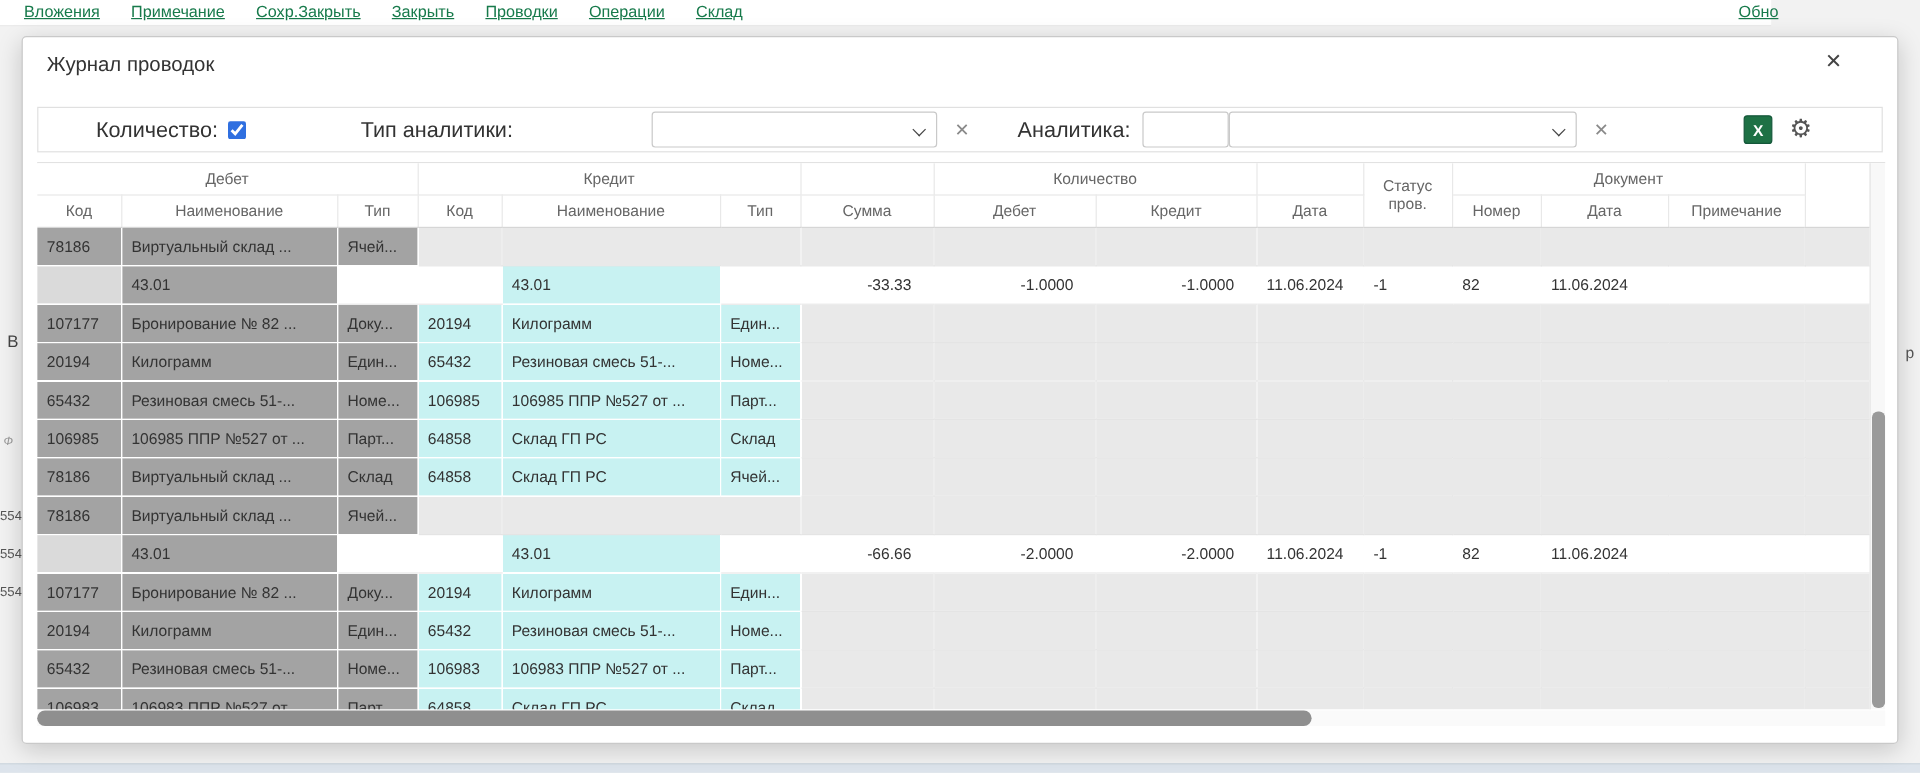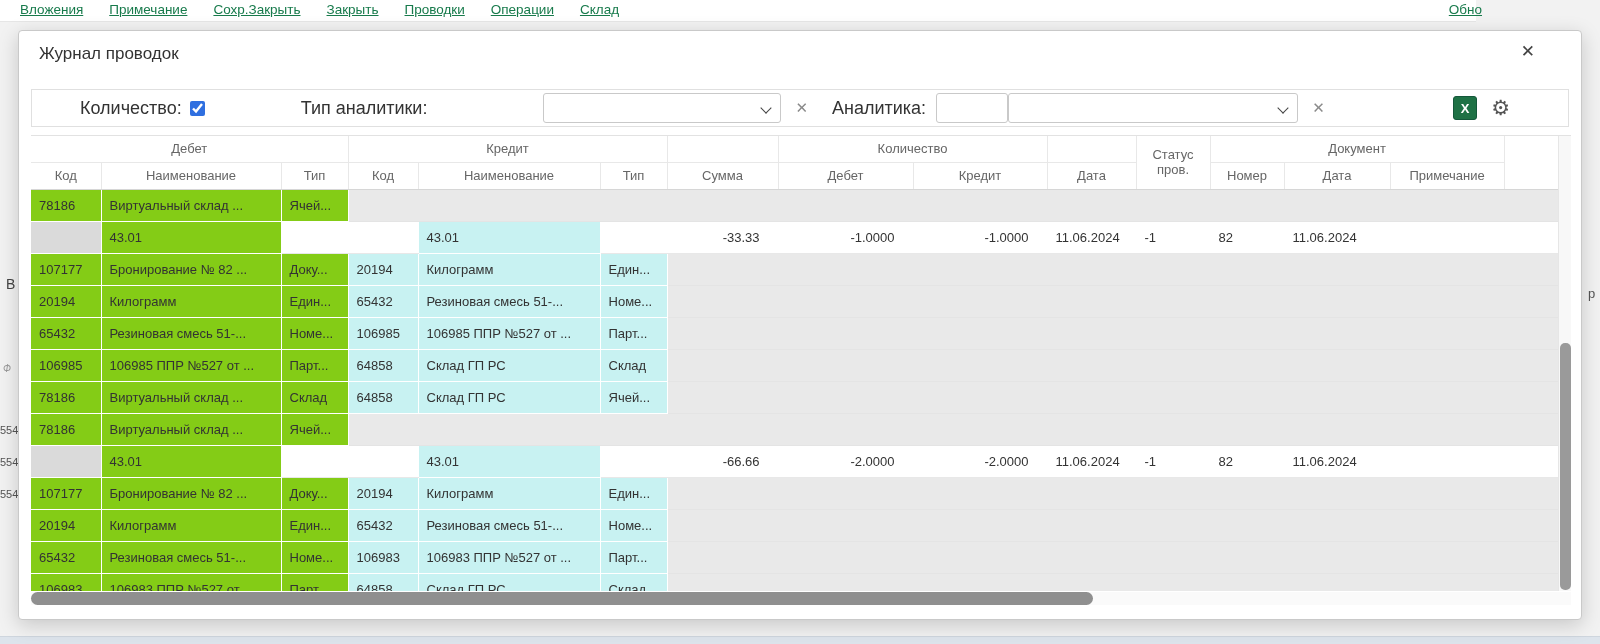--- a/index.html
+++ b/index.html
@@ -32,21 +32,21 @@
   .cb{width:15px;height:15px;accent-color:#2f6fe0;margin-left:8px;cursor:pointer}
   .lbl-atype{margin-left:96px}
   .combo{height:30px;border:1px solid #c9c9c9;border-radius:3px;background:#fff;position:relative}
   .combo input{width:100%;height:100%;border:none;outline:none;padding:0 24px 0 8px;font-size:13px;
     font-family:"Liberation Sans",sans-serif;background:transparent}
   .chev{position:absolute;right:10px;top:10px;width:8px;height:8px;border-right:1.6px solid #444;
     border-bottom:1.6px solid #444;transform:rotate(45deg);cursor:pointer}
   .combo1{width:238px;margin-left:116px}
   .combo2{width:290px}
   .clear-x{color:#8a8a8a;font-size:15px;margin-left:14px;cursor:pointer;background:none;border:none}
-  .lbl-an{margin-left:24px}
+  .lbl-an{margin-left:40px}
   .small-input{width:72px;height:30px;border:1px solid #c9c9c9;border-radius:3px;margin-left:10px;
     padding:0 6px;font-size:13px;font-family:"Liberation Sans",sans-serif;outline:none}
   .excel-btn{width:24px;height:24px;margin-left:auto;background:#1e7145;border:1px solid #14573a;
     border-radius:3px;color:#fff;font-weight:bold;font-size:13px;display:flex;align-items:center;
     justify-content:center;cursor:pointer}
   .gear-btn{font-size:21px;color:#555;margin-left:14px;margin-right:58px;cursor:pointer;
     background:none;border:none;line-height:24px}
 
   
   .table-wrap{position:absolute;left:12px;top:104px;width:1540px;height:456px;overflow:hidden;
@@ -54,21 +54,21 @@
   table.grid{border-collapse:collapse;table-layout:fixed;width:1527px}
   .grid th{font-weight:normal;font-size:13px;color:#666;background:#fff;text-align:center;
     padding:3px 4px;white-space:nowrap;overflow:hidden;border-right:1px solid #e8e8e8;
     border-bottom:1px solid #e8e8e8;cursor:default}
   .gh th{height:26px}
   .sh th{height:27px;border-bottom:1px solid #d6d6d6}
   th.status-h{white-space:normal;line-height:15px;border-bottom:1px solid #d6d6d6}
   th.filler-h{border-bottom:1px solid #d6d6d6}
   .grid td{height:32px;font-size:13px;color:#333;padding:0 8px;white-space:nowrap;overflow:hidden;
     background:#fff;border-right:1px solid transparent;border-bottom:1px solid #e8e8e8;cursor:default}
-  td.hl-y{background:#84cc16;border-right-color:#fff;border-bottom-color:#fff}
+  td.hl-y{background:#a3a3a3;border-right-color:#fff;border-bottom-color:#fff}
   td.hl-c{background:#c8f2f2;border-right-color:#fff;border-bottom-color:#fff}
   td.bg-g{background:#e9e9e9;border-right-color:#e9e9e9;border-bottom-color:#e4e4e4}
   td.bg-muted{background:#dadada;border-right-color:#fff;border-bottom-color:#fff}
   td.num{text-align:right;padding-right:18px}
 
   .vscroll{position:absolute;right:0;top:0;width:13px;height:456px;background:#f8f8f8;
     border-left:1px solid #e6e6e6}
   .vthumb{position:absolute;left:1px;top:207px;width:11px;height:247px;background:#9a9a9a;
     border-radius:5px;cursor:pointer}
   .hscroll{position:absolute;left:12px;top:561px;width:1540px;height:13px;background:#fafafa}

